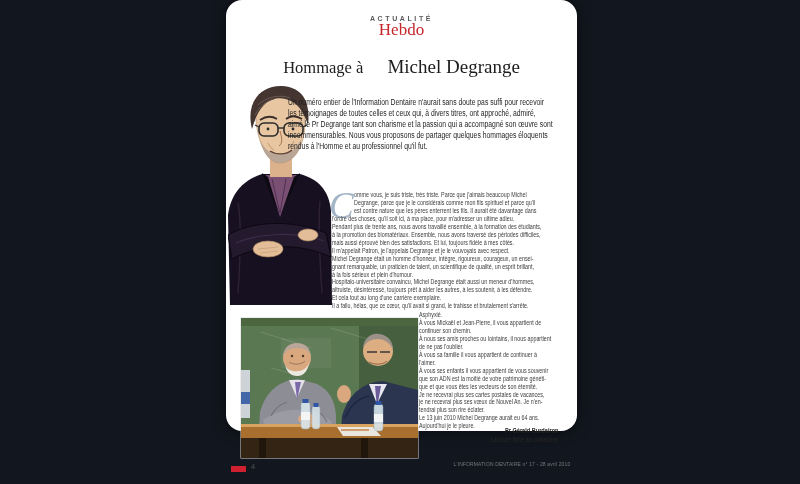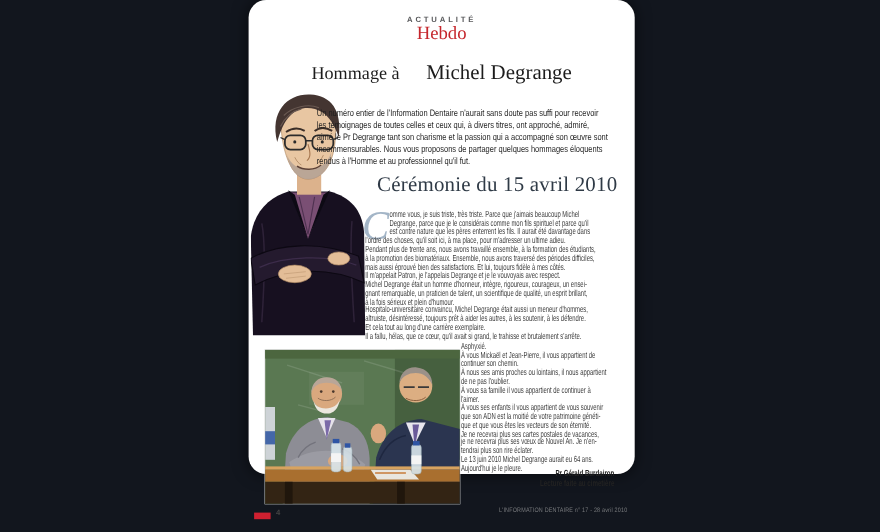--- a/index.html
+++ b/index.html
@@ -134,21 +134,20 @@
   </svg>
 
   <div class="abs intro-text">
       <div class="ln">Un numéro entier de l'Information Dentaire n'aurait sans doute pas suffi pour recevoir</div>
       <div class="ln">les témoignages de toutes celles et ceux qui, à divers titres, ont approché, admiré,</div>
       <div class="ln">aimé le Pr Degrange tant son charisme et la passion qui a accompagné son œuvre sont</div>
       <div class="ln">incommensurables. Nous vous proposons de partager quelques hommages éloquents</div>
       <div class="ln">rendus à l'Homme et au professionnel qu'il fut.</div>
     </div>
 
-  <div class="abs ceremony-heading">Cérémonie du 15 avril 2010</div>
 
   <div class="abs dropcap">C</div>
 
   <div class="abs body-text">
       <div class="ln">omme vous, je suis triste, très triste. Parce que j'aimais beaucoup Michel</div>
       <div class="ln">Degrange, parce que je le considérais comme mon fils spirituel et parce qu'il</div>
       <div class="ln">est contre nature que les pères enterrent les fils. Il aurait été davantage dans</div>
       <div class="ln">l'ordre des choses, qu'il soit ici, à ma place, pour m'adresser un ultime adieu.</div>
       <div class="ln">Pendant plus de trente ans, nous avons travaillé ensemble, à la formation des étudiants,</div>
       <div class="ln">à la promotion des biomatériaux. Ensemble, nous avons traversé des périodes difficiles,</div>

